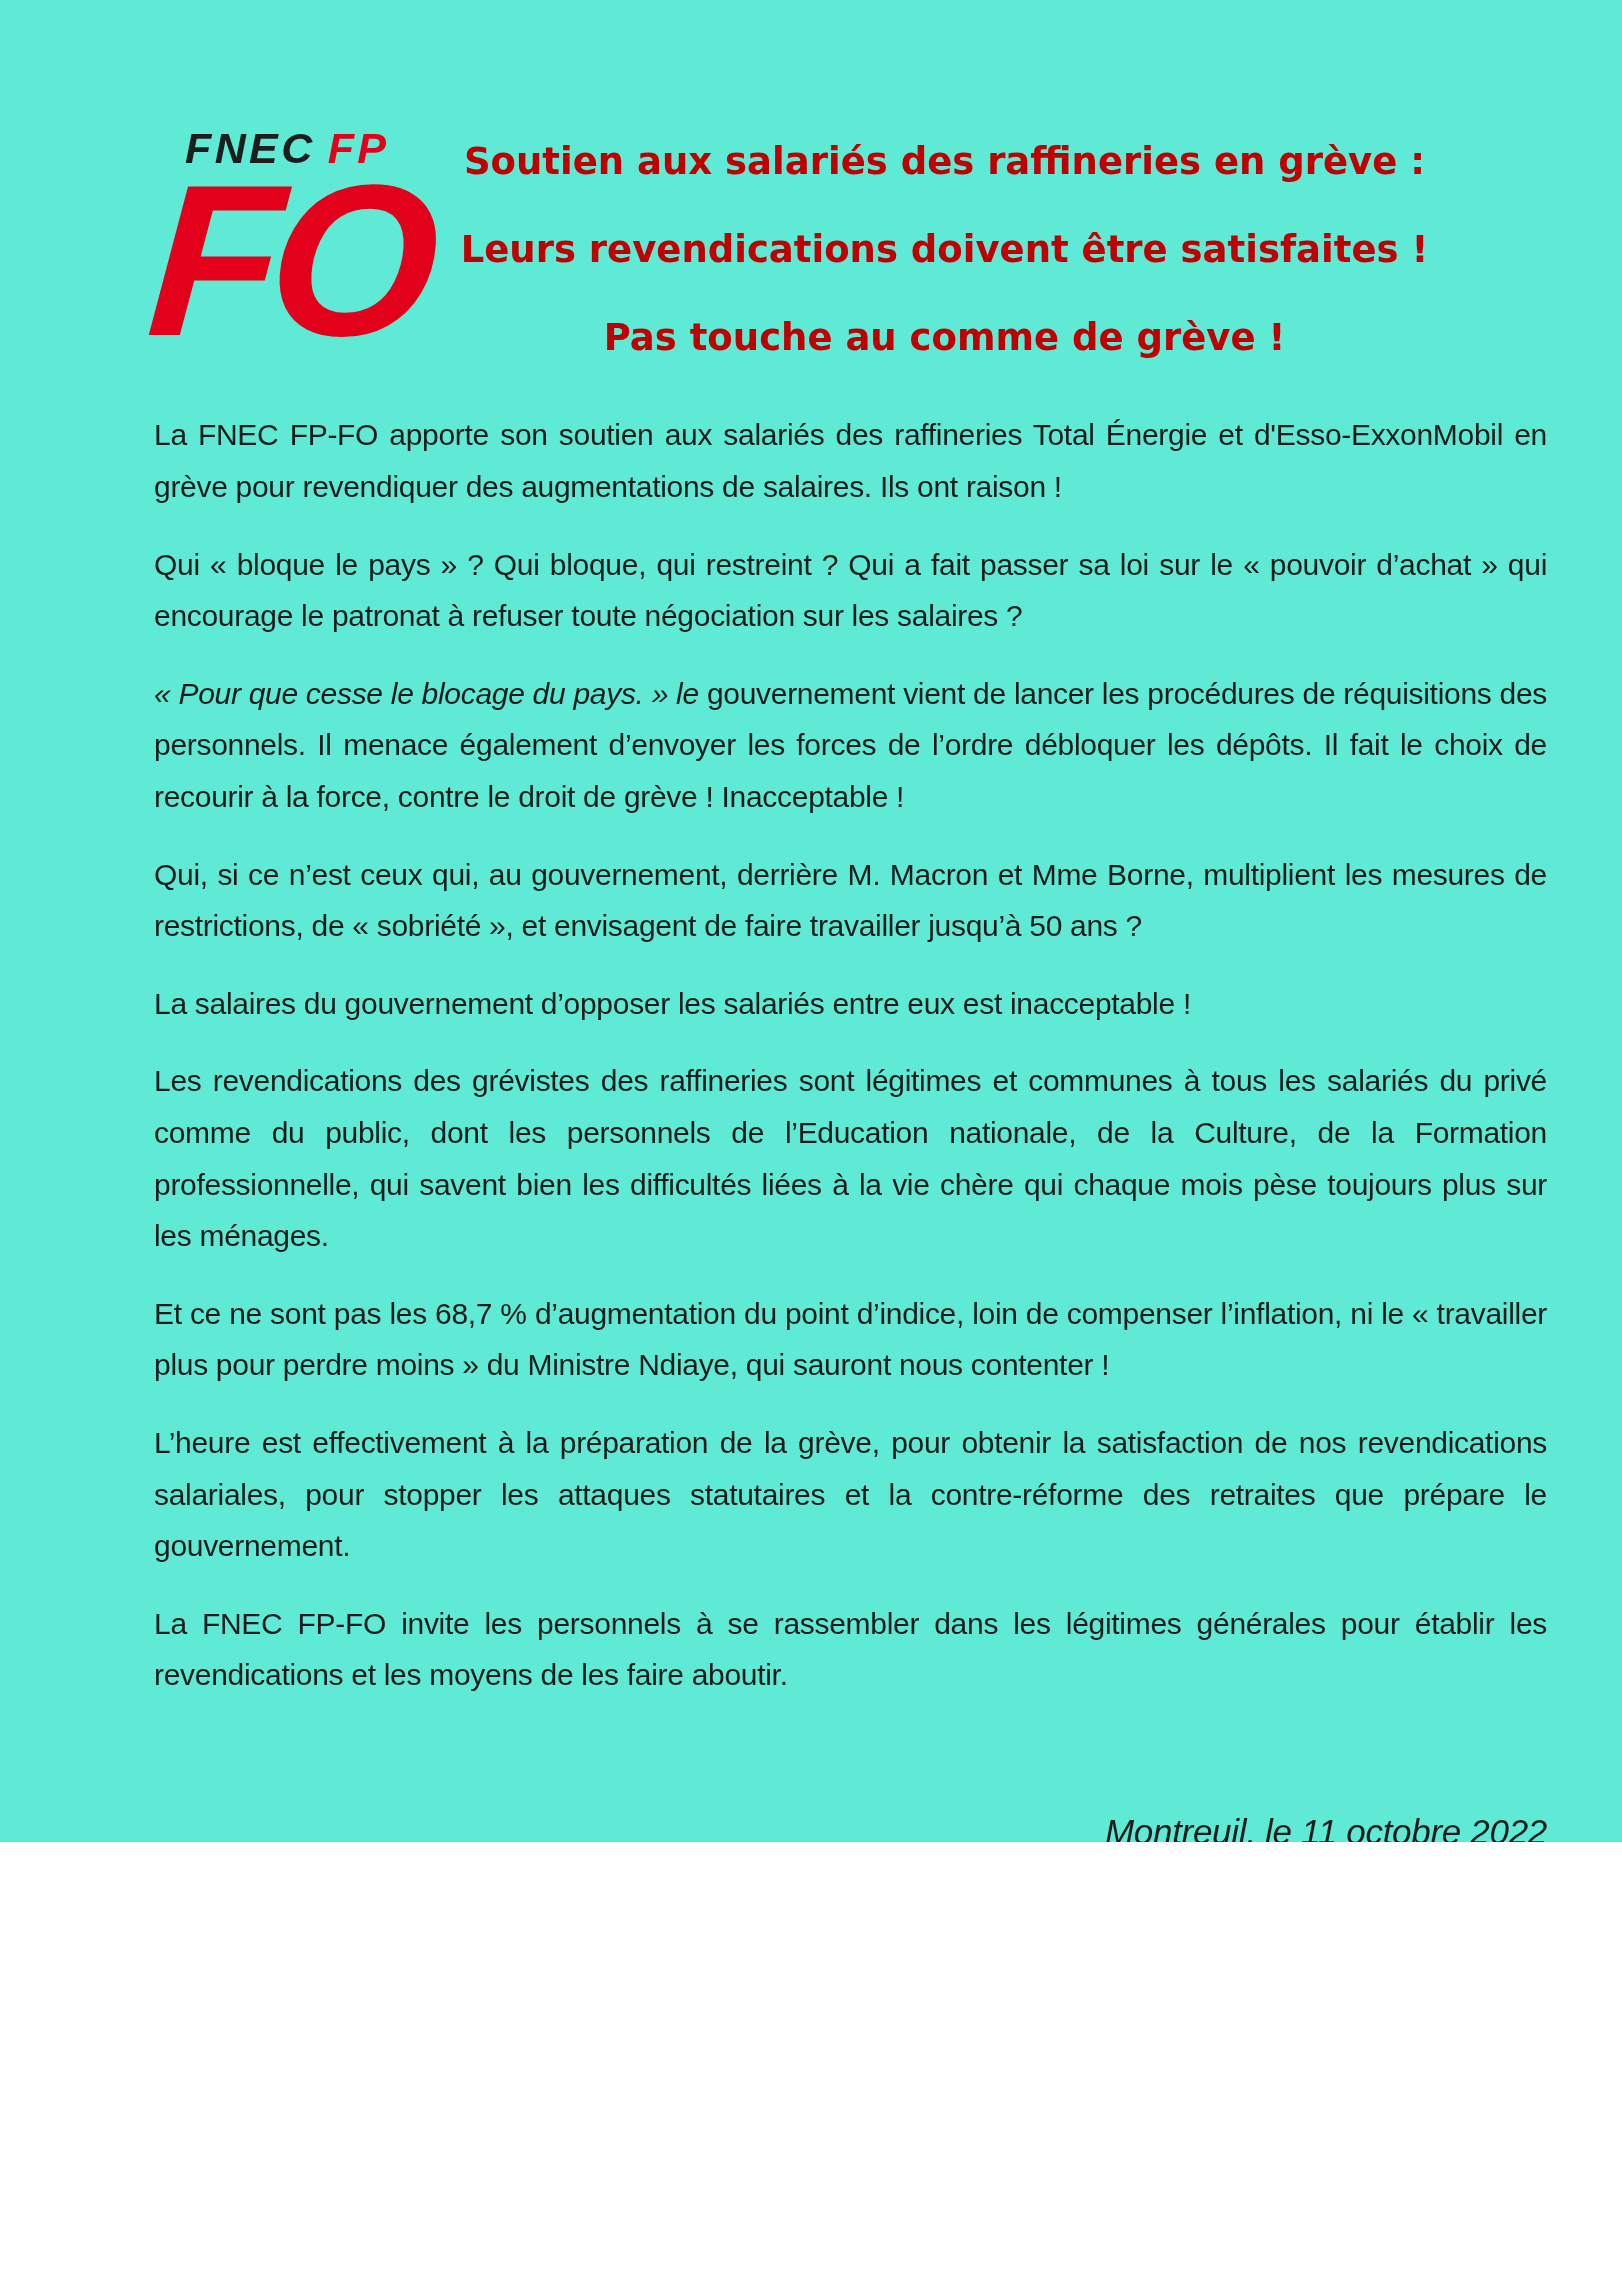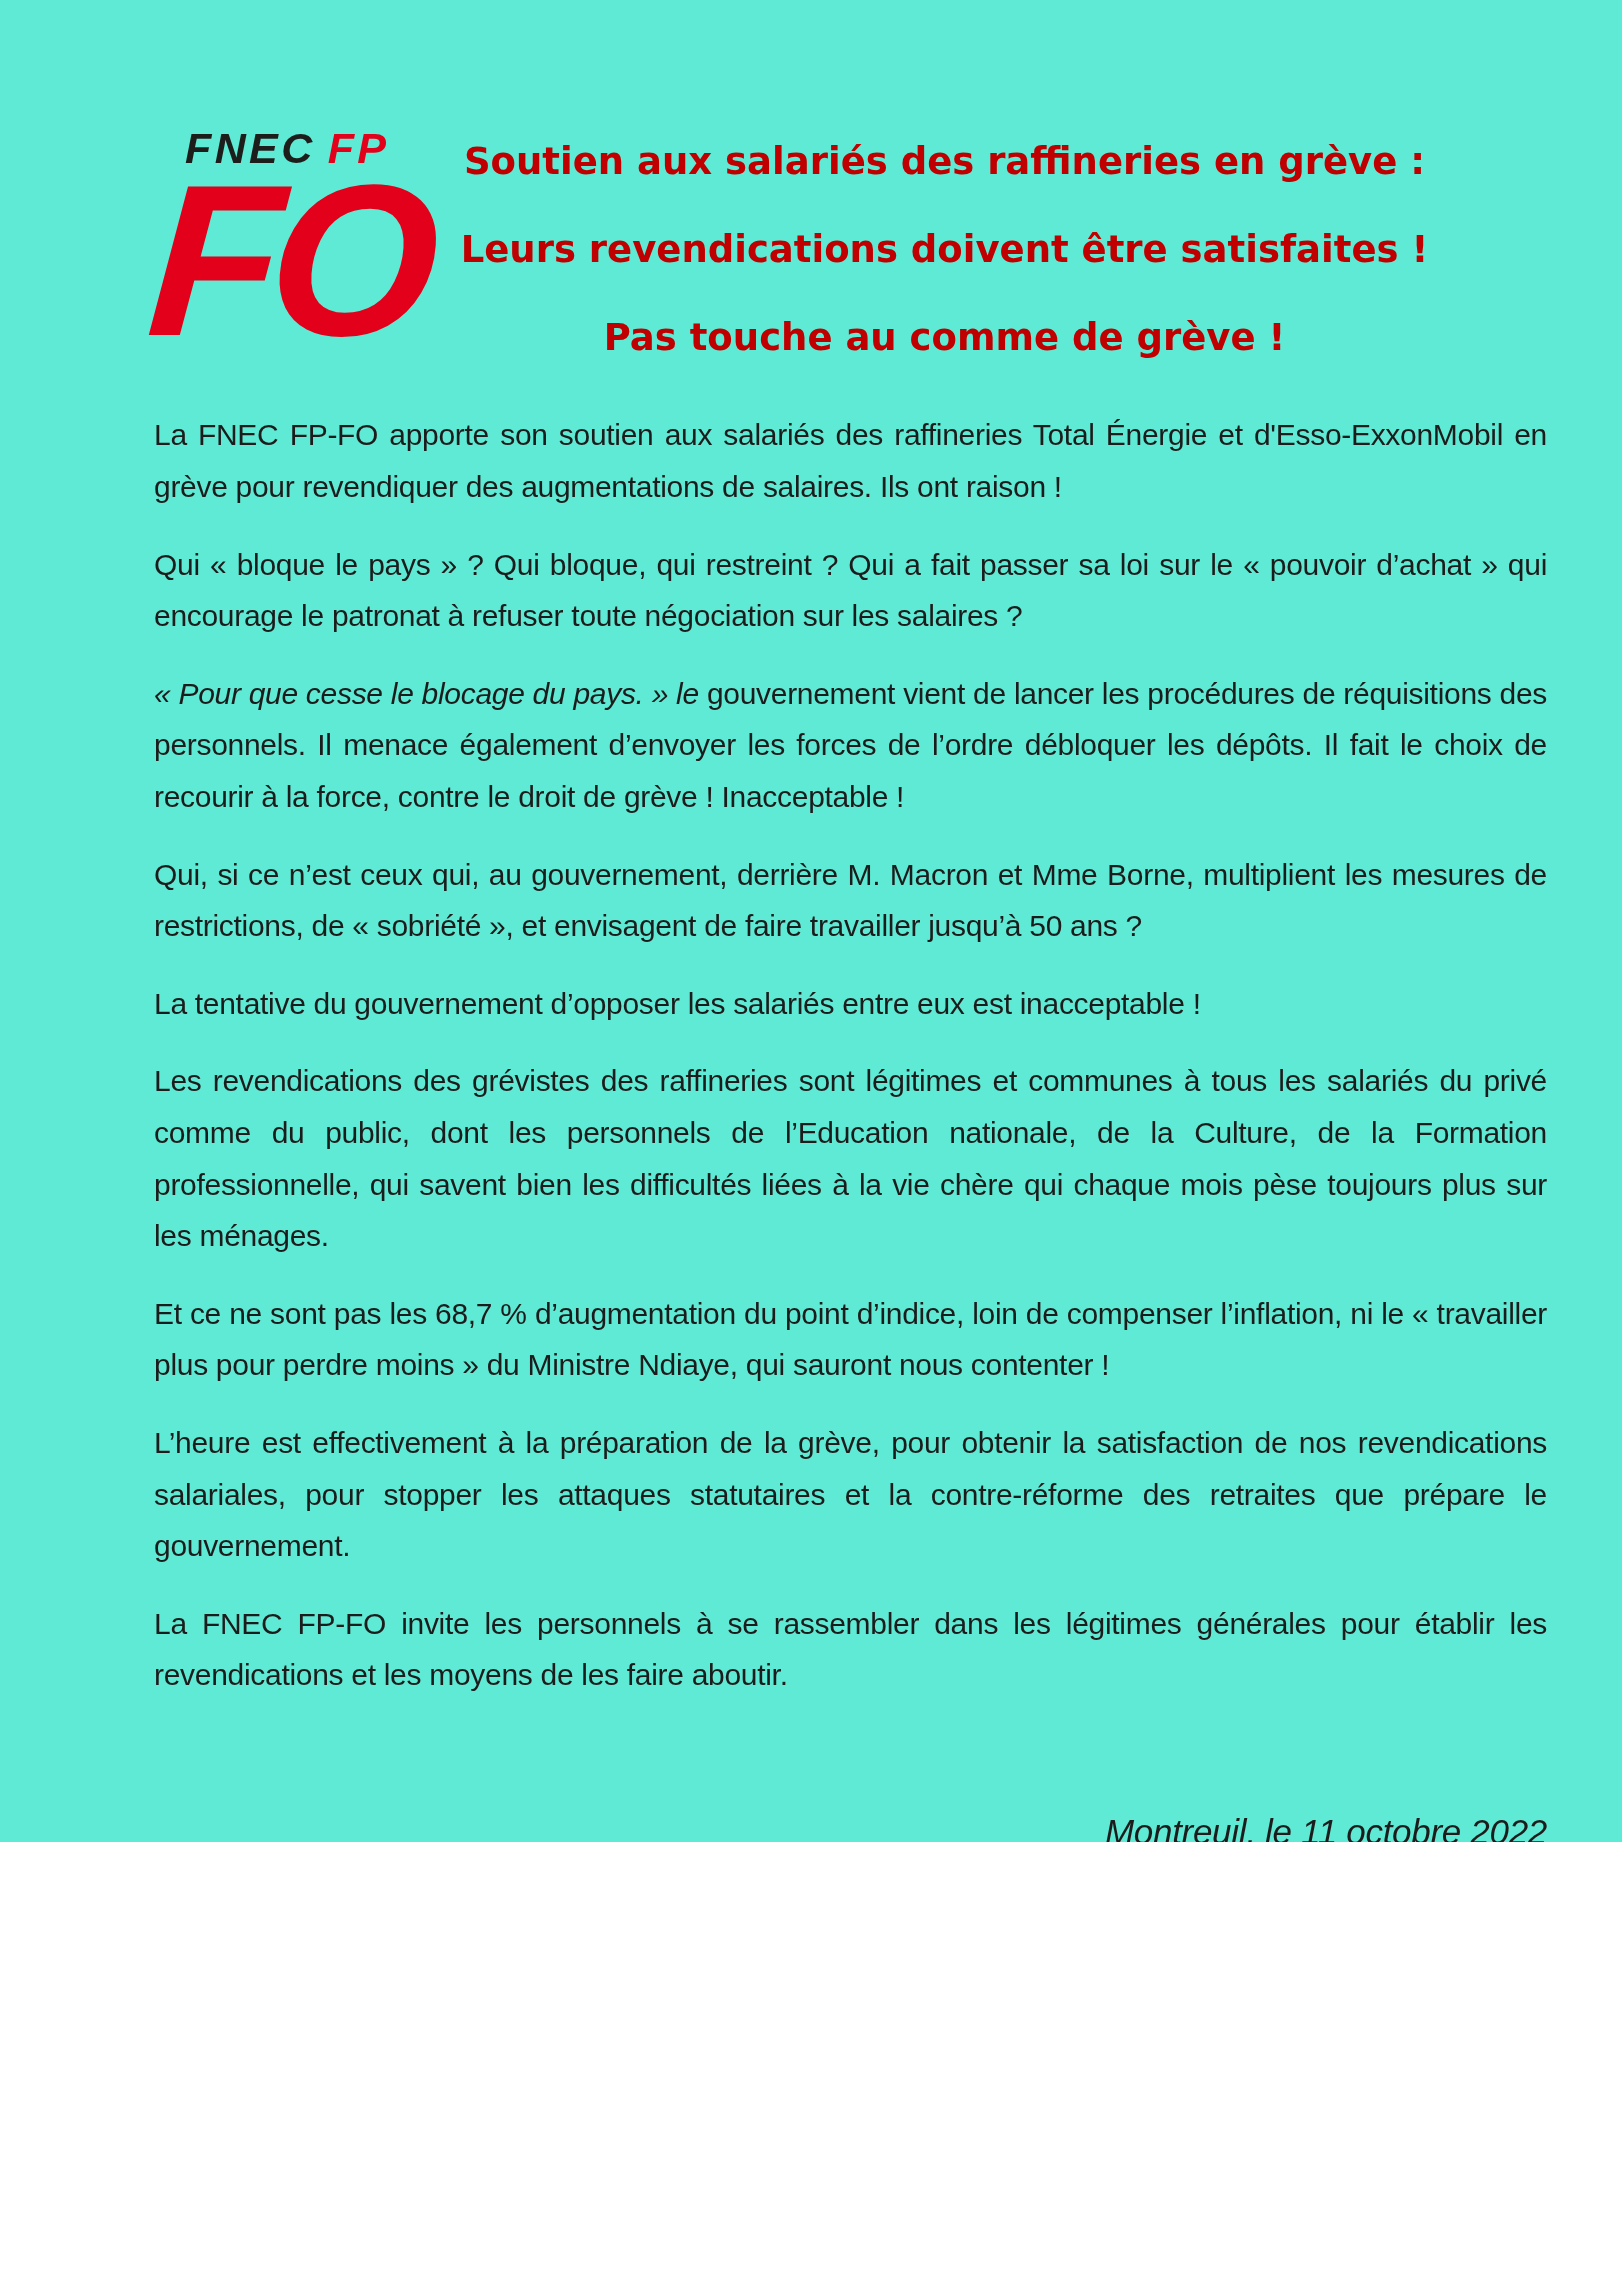--- a/index.html
+++ b/index.html
@@ -98,21 +98,21 @@
   <div class="content">
 
     <p><span>La FNEC FP-FO apporte son soutien aux salariés des raffineries Total Énergie et d'Esso-ExxonMobil en grève pour revendiquer des augmentations de salaires. Ils ont raison !</span></p>
 
     <p><span>Qui « bloque le pays » ? Qui bloque, qui restreint ? Qui a fait passer sa loi sur le « pouvoir d’achat » qui encourage le patronat à refuser toute négociation sur les salaires ?</span></p>
 
     <p><span class="italic">« Pour que cesse le blocage du pays. » le</span><span> gouvernement vient de lancer les procédures de réquisitions des personnels. Il menace également d’envoyer les forces de l’ordre débloquer les dépôts. Il fait le choix de recourir à la force, contre le droit de grève ! Inacceptable !</span></p>
 
     <p><span>Qui, si ce n’est ceux qui, au gouvernement, derrière M. Macron et Mme Borne, multiplient les mesures de restrictions, de « sobriété », et envisagent de faire travailler jusqu’à 50 ans ?</span></p>
 
-    <p><span>La tentative du gouvernement d’opposer les salariés entre eux est inacceptable !</span></p>
+    <p><span>La salaires du gouvernement d’opposer les salariés entre eux est inacceptable !</span></p>
 
     <p><span>Les revendications des grévistes des raffineries sont légitimes et communes à tous les salariés du privé comme du public, dont les personnels de l’Education nationale, de la Culture, de la Formation professionnelle, qui savent bien les difficultés liées à la vie chère qui chaque mois pèse toujours plus sur les ménages.</span></p>
 
     <p><span>Et ce ne sont pas les 68,7 % d’augmentation du point d’indice, loin de compenser l’inflation, ni le « travailler plus pour perdre moins » du Ministre Ndiaye, qui sauront nous contenter !</span></p>
 
     <p><span>L’heure est effectivement à la préparation de la grève, pour obtenir la satisfaction de nos revendications salariales, pour stopper les attaques statutaires et la contre-réforme des retraites que prépare le gouvernement.</span></p>
 
     <p><span>La FNEC FP-FO invite les personnels à se rassembler dans les légitimes générales pour établir les revendications et les moyens de les faire aboutir.</span></p>
 
     <div class="dateline">Montreuil, le 11 octobre 2022</div>

